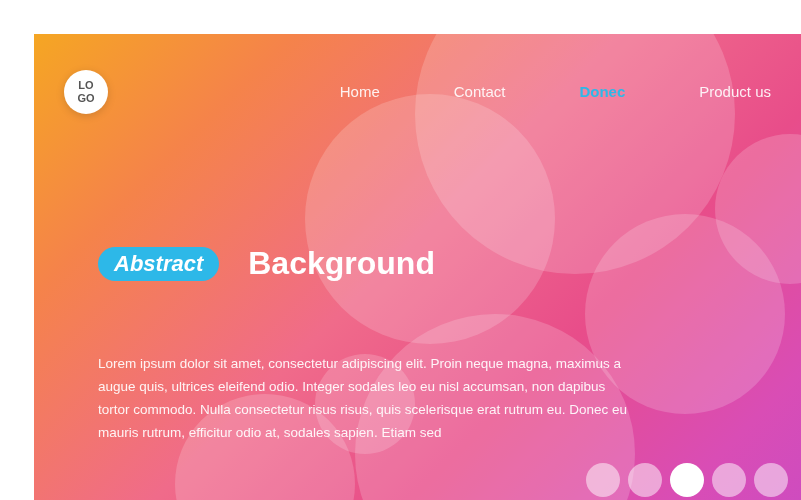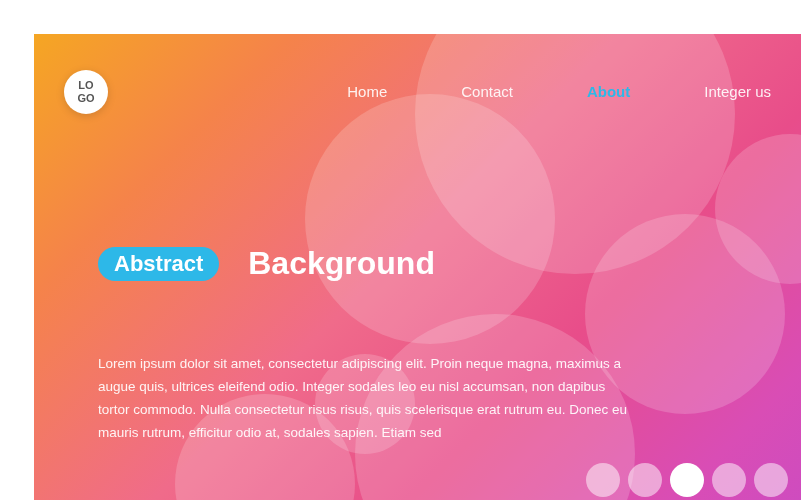--- a/index.html
+++ b/index.html
@@ -144,20 +144,21 @@
       margin-bottom: 20px;
     }
 
     .title-badge {
       background: #2db8e8;
       color: white;
       padding: 4px 16px;
       border-radius: 20px;
       font-size: 22px;
       font-weight: 600;
+      font-style: italic;
     }
 
     .title-text {
       color: white;
       font-size: 32px;
       font-weight: 600;
     }
 
     .hero-description {
       color: rgba(255, 255, 255, 0.92);
@@ -247,22 +248,22 @@
   <div class="blob blob-6"></div>
   <div class="blob blob-7"></div>
 
   <nav class="navbar">
     <div class="logo-circle">
       <span>LO<br>GO</span>
     </div>
     <div class="nav-links">
       <a class="nav-link">Home</a>
       <a class="nav-link">Contact</a>
-      <a class="nav-link active">About</a>
-      <a class="nav-link">Integer us</a>
+      <a class="nav-link active">Donec</a>
+      <a class="nav-link">Product us</a>
     </div>
   </nav>
 
   <div class="hero-content">
     <div class="hero-title">
       <span class="title-badge">Abstract</span>
       <span class="title-text">Background</span>
     </div>
     <p class="hero-description">Lorem ipsum dolor sit amet, consectetur adipiscing elit. Proin neque magna, maximus a augue quis, ultrices eleifend odio. Integer sodales leo eu nisl accumsan, non dapibus tortor commodo. Nulla consectetur risus risus, quis scelerisque erat rutrum eu. Donec eu mauris rutrum, efficitur odio at, sodales sapien. Etiam sed</p>
     <div class="cta-row">

